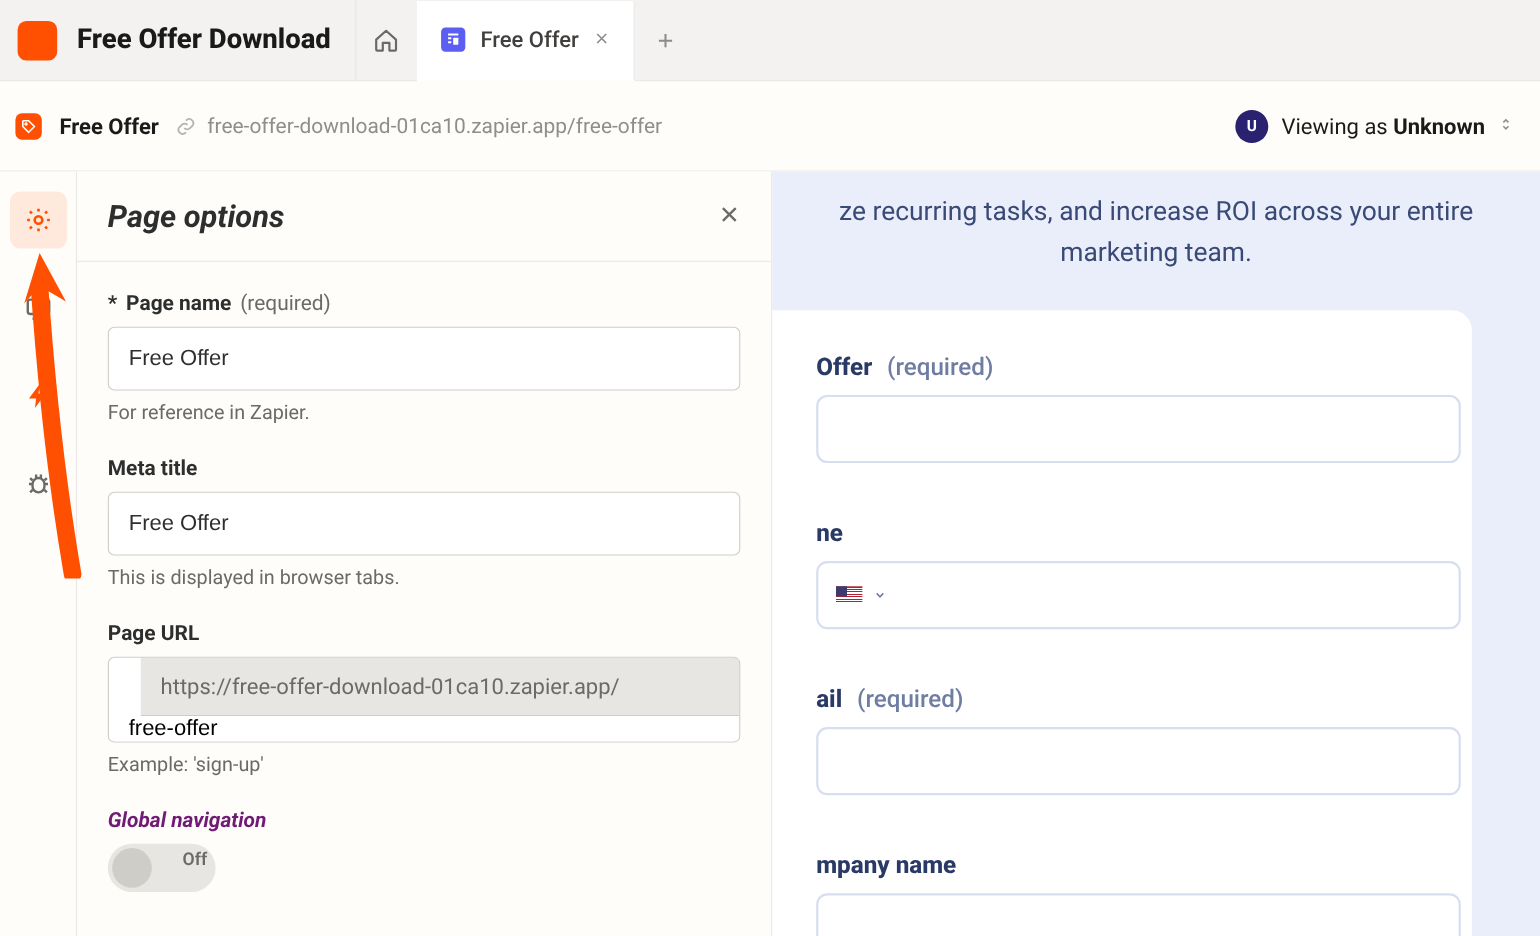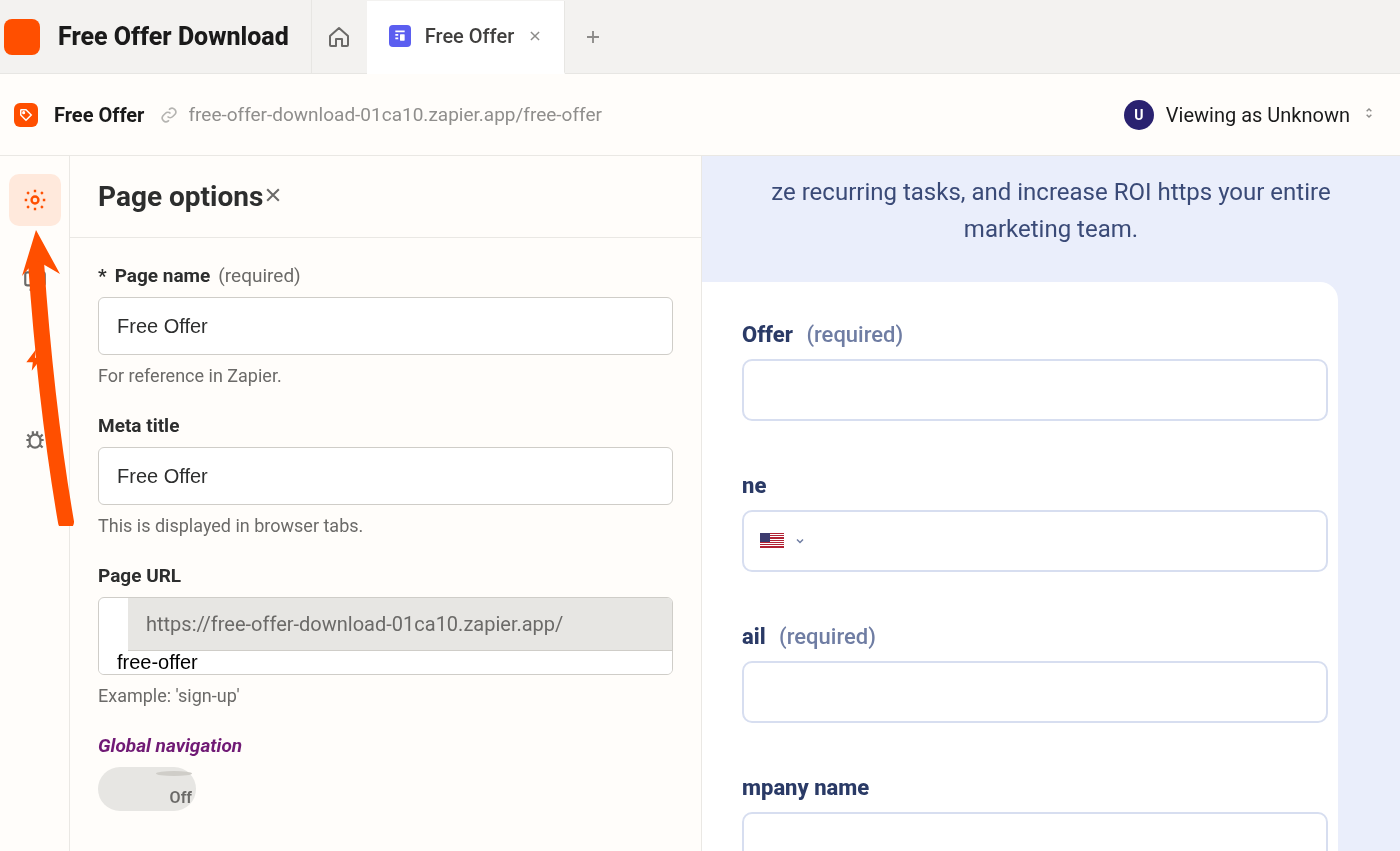--- a/index.html
+++ b/index.html
@@ -17,21 +17,21 @@
     display: flex;
     align-items: center;
     height: 74px;
     background: #f3f2f0;
     border-bottom: 1px solid #e7e6e3;
   }
   .project-home {
     display: flex;
     align-items: center;
     gap: 18px;
-    padding: 0 22px 0 4px;
+    padding: 0 22px 0 16px;
     height: 100%;
   }
   .project-square {
     width: 36px; height: 36px; border-radius: 8px;
     background: #ff4f00;
   }
   .project-title {
     font-size: 25px;
     font-weight: 800;
     color: #1a1a1a;
@@ -91,21 +91,21 @@
   .pageheader-right {
     display: flex; align-items: center; gap: 12px;
     font-size: 20px; color: #1a1a1a;
   }
   .user-badge {
     width: 30px; height: 30px; border-radius: 50%;
     background: #2a2270; color: #fff;
     display: flex; align-items: center; justify-content: center;
     font-size: 14px; font-weight: 700;
   }
-  .viewing-as b { font-weight: 400; }
+  .viewing-as b { font-weight: 700; }
   .updown { color: #8f8e8c; }
 
   
   .body {
     display: flex;
     height: calc(851px - 74px - 82px);
     position: relative;
     background: #fffdfa;
   }
   .leftrail {
@@ -134,23 +134,24 @@
 
   
   .panel {
     width: 632px;
     border-right: 1px solid #eae8e4;
     background: #fffdfa;
     overflow: hidden;
     display: flex; flex-direction: column;
   }
   .panel-head {
-    display: flex; align-items: center; 
+    display: flex; align-items: center; justify-content: space-between;
     padding: 24px 28px;
     border-bottom: 1px solid #eae8e4;
+    font-style: italic;
   }
   .panel-title { font-size: 28px; font-weight: 700; color: #2d2e2e; }
   .panel-close { color: #6b6a68; font-size: 24px; }
   .panel-body {
     padding: 26px 28px 0 28px;
     overflow-y: auto;
   }
   .field { margin-bottom: 28px; }
   .field-label {
     font-size: 19px; font-weight: 700; color: #2d2e2e;
@@ -172,22 +173,22 @@
   .url-prefix {
     background: #e7e6e3; color: #6b6a68; font-size: 20px;
     padding: 14px 18px; border-bottom: 1px solid #cfcdc8; margin-left: 29px;
   }
   .url-input {
     width: 100%; border: 0; outline: 0;
     font-size: 20px; padding: 0 18px;
   }
   .toggle {
     width: 98px; height: 44px; border-radius: 22px;
-    background: #e7e6e3; display: flex; align-items: flex-end;
-    padding: 4px; gap: 12px; color: #6b6a68; font-size: 16px; font-weight: 600; flex-direction: column;
+    background: #e7e6e3; display: flex; align-items: flex-start;
+    padding: 4px; gap: 28px; color: #6b6a68; font-size: 16px; font-weight: 600;
   }
   .toggle .knob {
     width: 36px; height: 36px; border-radius: 50%; background: #cfcdc8;
   }
   .section-label { font-size: 19px; font-weight: 700; margin-bottom: 10px; color: #701a75; font-style: italic; }
 
   
   .canvas {
     flex: 1;
     background: #eaeefb;
@@ -374,21 +375,21 @@
         <div class="toggle">
           <div class="knob"></div>
           <span>Off</span>
         </div>
       </div>
 
     </div>
   </div>
 
   <div class="canvas">
-    <div class="canvas-copy">ze recurring tasks, and increase ROI https your entire marketing team.</div>
+    <div class="canvas-copy">ze recurring tasks, and increase ROI across your entire marketing team.</div>
 
     <div class="form-card">
 
       <div class="form-field">
         <div class="form-label">
           <span>Offer</span>
           <span class="opt">(required)</span>
         </div>
         <div class="form-input"></div>
       </div>

